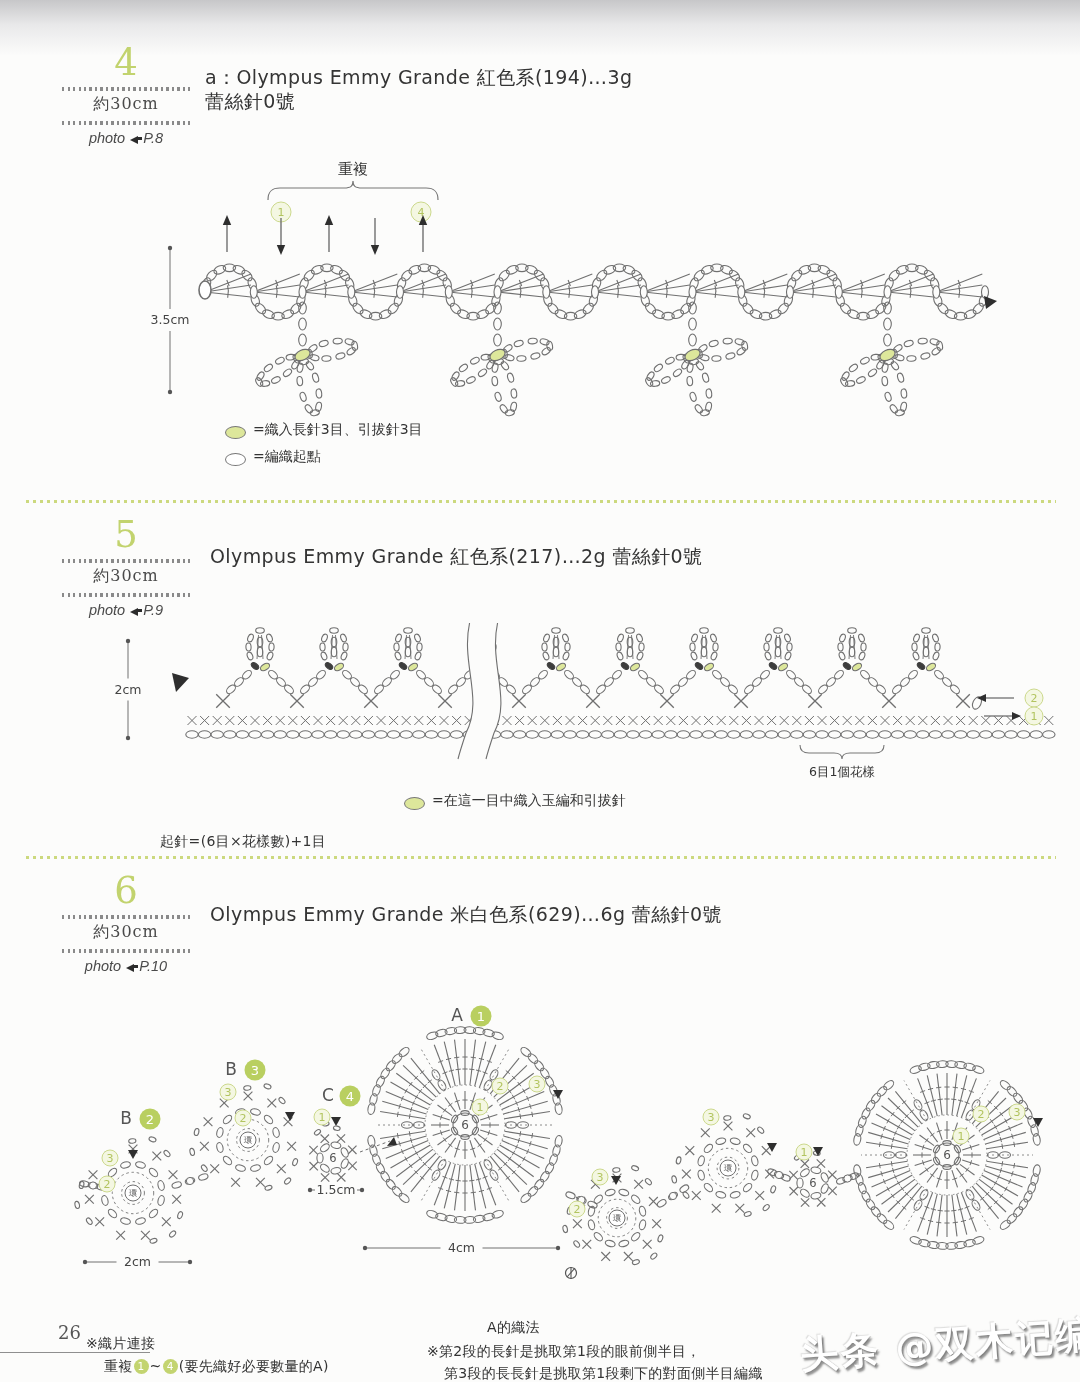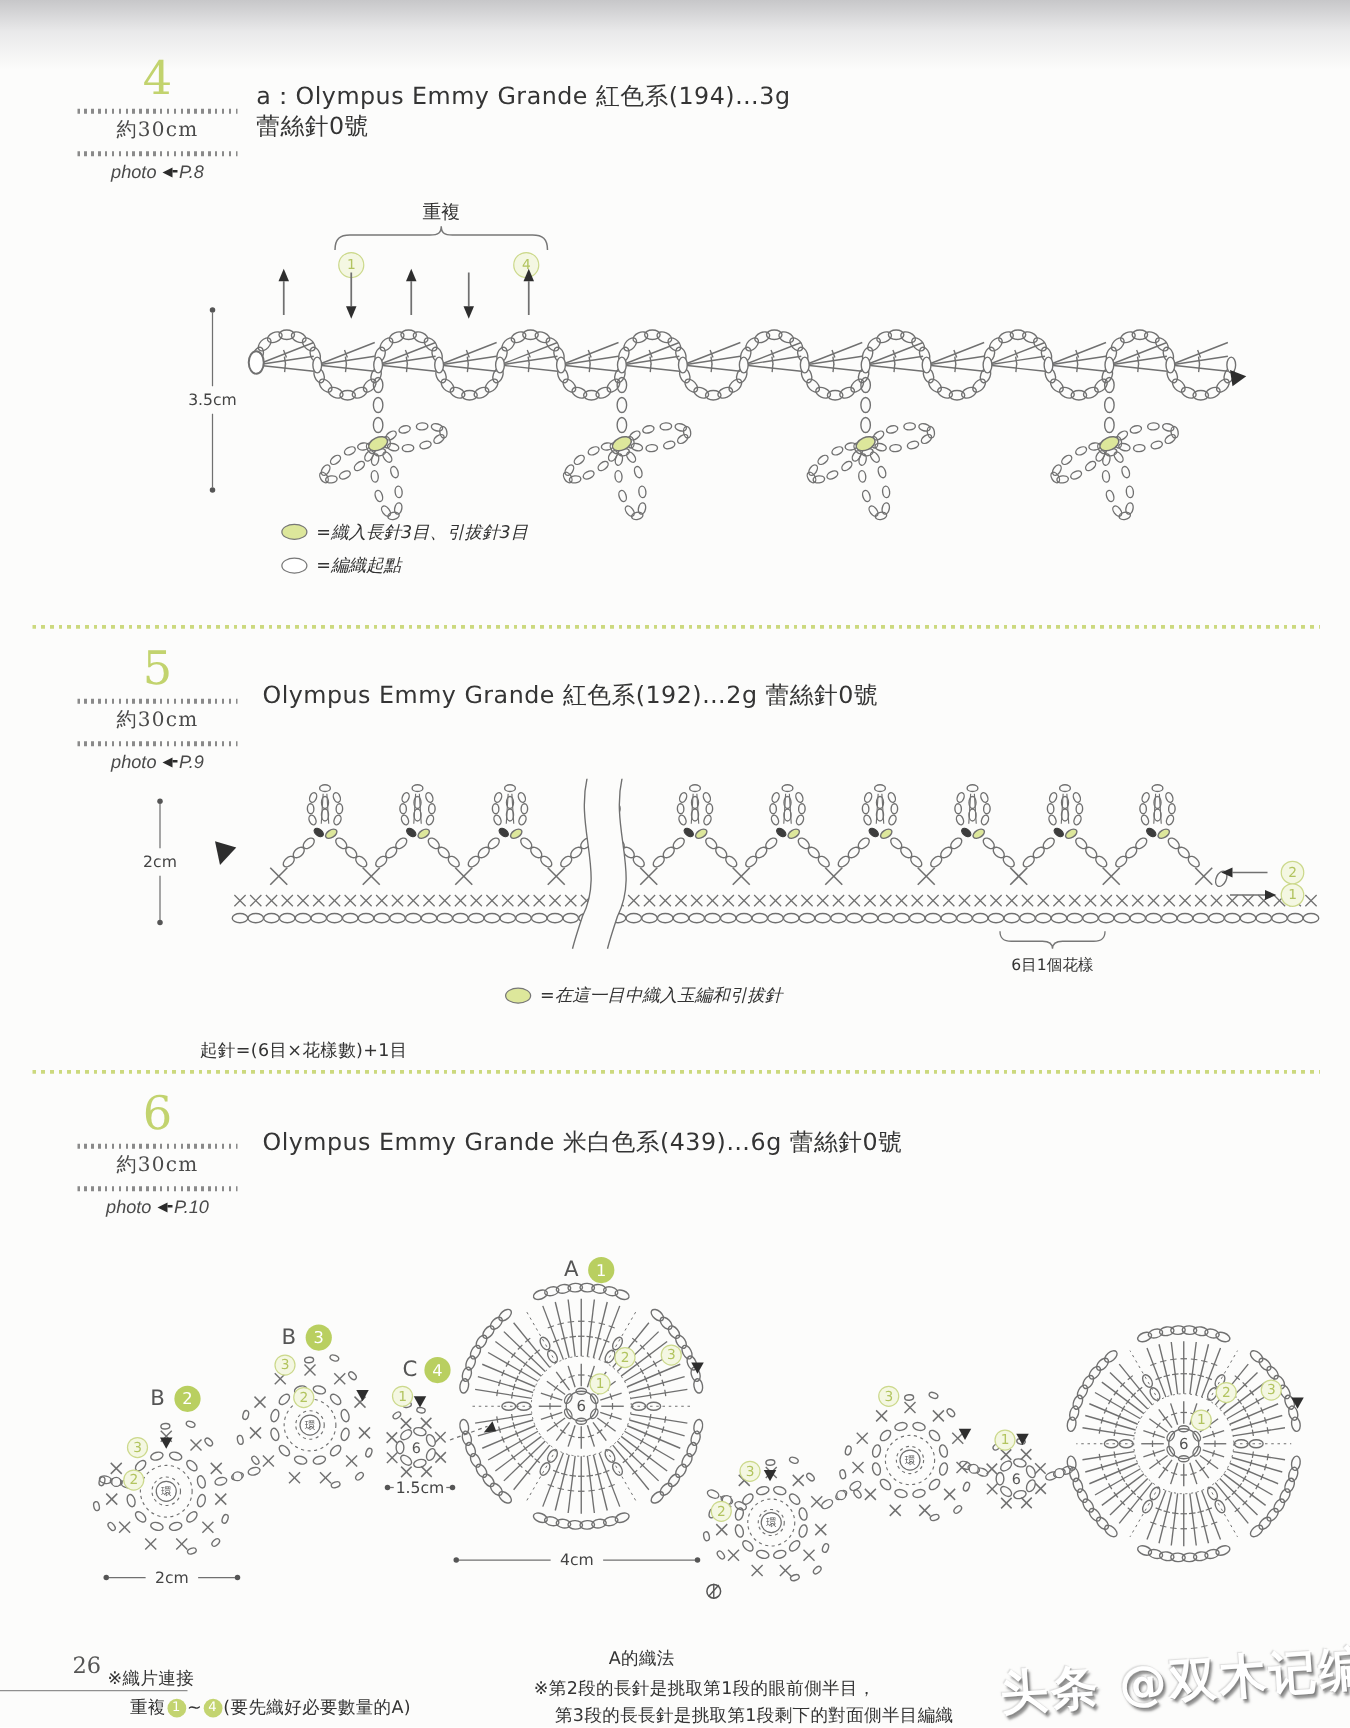--- a/index.html
+++ b/index.html
@@ -15,21 +15,21 @@
         background:repeating-linear-gradient(90deg,#8a8a8a 0 2px,transparent 2px 5.5px);}
   .hsize{font-family:"DejaVu Serif","Liberation Serif",serif;font-size:16px;color:#4a4a4a;letter-spacing:1px;padding:1px 0 2px 0;}
   .hphoto{font-family:Liberation Sans, sans-serif;font-style:italic;font-size:14.5px;color:#4a4a4a;padding-top:3px;}
   .arr{display:inline-block;margin:0 1px 1px 5px;vertical-align:middle;}
   .arr .h{display:inline-block;width:0;height:0;border-top:4.5px solid transparent;
           border-bottom:4.5px solid transparent;border-right:8px solid #2b2b2b;vertical-align:middle;}
   .arr .t{display:inline-block;width:4px;height:2.5px;background:#2b2b2b;vertical-align:middle;margin-bottom:2px;}
   .mat{position:absolute;font-size:19px;line-height:23.5px;letter-spacing:.4px;color:#343434;}
   .diag{position:absolute;}
   .legend{position:absolute;font-size:14px;color:#333;}
-  .lrow{height:27px;display:flex;align-items:center;gap:7px;font-style:italic;}
+  .lrow{height:27px;display:flex;align-items:flex-end;gap:7px;}
   .loval{width:19px;height:11px;border:1.4px solid #777;border-radius:50%;display:inline-block;flex:0 0 auto;}
   .loval.green{background:#dde79b;}
   .loval.white{background:#fff;}
   .note{position:absolute;font-size:14px;color:#333;letter-spacing:.3px;line-height:22px;margin-top:44px;}
   .cnum{display:inline-block;width:15px;height:15px;border-radius:50%;background:#c3d470;color:#fff;
         font-size:10.5px;line-height:15px;text-align:center;vertical-align:1px;margin:0 1px;}
   .pgnum{position:absolute;font-family:"DejaVu Serif","Liberation Serif",serif;font-size:18px;color:#555;text-align:center;}
   .pgline{position:absolute;height:1.2px;background:#8f8f8f;}
   .wm{position:absolute;font-size:38px;font-weight:bold;color:#fff;white-space:nowrap;
       transform:rotate(-4deg);letter-spacing:2px;
@@ -453,21 +453,21 @@
   </div>
 
   <div class="hdr" style="left:62px;top:516px">
     <div class="hnum">5</div>
     <div class="hdots"></div>
     <div class="hsize">約30cm</div>
     <div class="hdots"></div>
     <div class="hphoto"><span>photo</span><span class="arr"><i class="h"></i><i class="t"></i></span><span>P.9</span></div>
   </div>
   <div class="mat" style="left:210px;top:545px">
-    <div>Olympus Emmy Grande 紅色系(192)…2g 蕾絲針0號</div>
+    <div>Olympus Emmy Grande 紅色系(217)…2g 蕾絲針0號</div>
   </div>
   <svg id="svg5" class="diag" style="left:100px;top:623px" width="960" height="160" viewBox="0 0 960 160">
       <circle cx="28" cy="18" r="2.2" fill="#555"></circle>
       <circle cx="28" cy="115" r="2.2" fill="#555"></circle>
       <line x1="28" y1="20" x2="28" y2="55.5" stroke="#707070" stroke-width="1"></line>
       <line x1="28" y1="77.5" x2="28" y2="113" stroke="#707070" stroke-width="1"></line>
       <text x="28" y="70.5" font-size="12.5" fill="#444" text-anchor="middle" font-family="DejaVu Sans, sans-serif">2cm</text>
       <polygon points="72,50 89,55 76,69" fill="#2e2e2e"></polygon>
       <ellipse cx="92" cy="111.5" rx="6.2" ry="3.7" fill="none" stroke="#707070" stroke-width="1.1" transform="rotate(0 92 111.5)"></ellipse>
       <line x1="87.5" y1="93" x2="96.5" y2="102" stroke="#707070" stroke-width="1"></line>
@@ -912,21 +912,21 @@
   </div>
 
   <div class="hdr" style="left:62px;top:872px">
     <div class="hnum">6</div>
     <div class="hdots"></div>
     <div class="hsize">約30cm</div>
     <div class="hdots"></div>
     <div class="hphoto"><span>photo</span><span class="arr"><i class="h"></i><i class="t"></i></span><span>P.10</span></div>
   </div>
   <div class="mat" style="left:210px;top:903px">
-    <div>Olympus Emmy Grande 米白色系(439)…6g 蕾絲針0號</div>
+    <div>Olympus Emmy Grande 米白色系(629)…6g 蕾絲針0號</div>
   </div>
   <svg id="svg6" class="diag" style="left:60px;top:985px" width="1012" height="295" viewBox="0 0 1012 295">
       <line x1="68.6" y1="159.6" x2="77.4" y2="168.4" stroke="#707070" stroke-width="1.15"></line>
       <line x1="68.6" y1="168.4" x2="77.4" y2="159.6" stroke="#707070" stroke-width="1.15"></line>
       <line x1="92.4" y1="166.6" x2="101.2" y2="175.4" stroke="#707070" stroke-width="1.15"></line>
       <line x1="92.4" y1="175.4" x2="101.2" y2="166.6" stroke="#707070" stroke-width="1.15"></line>
       <line x1="108.6" y1="185.3" x2="117.4" y2="194.1" stroke="#707070" stroke-width="1.15"></line>
       <line x1="108.6" y1="194.1" x2="117.4" y2="185.3" stroke="#707070" stroke-width="1.15"></line>
       <line x1="112.2" y1="209.9" x2="121" y2="218.7" stroke="#707070" stroke-width="1.15"></line>
       <line x1="112.2" y1="218.7" x2="121" y2="209.9" stroke="#707070" stroke-width="1.15"></line>

